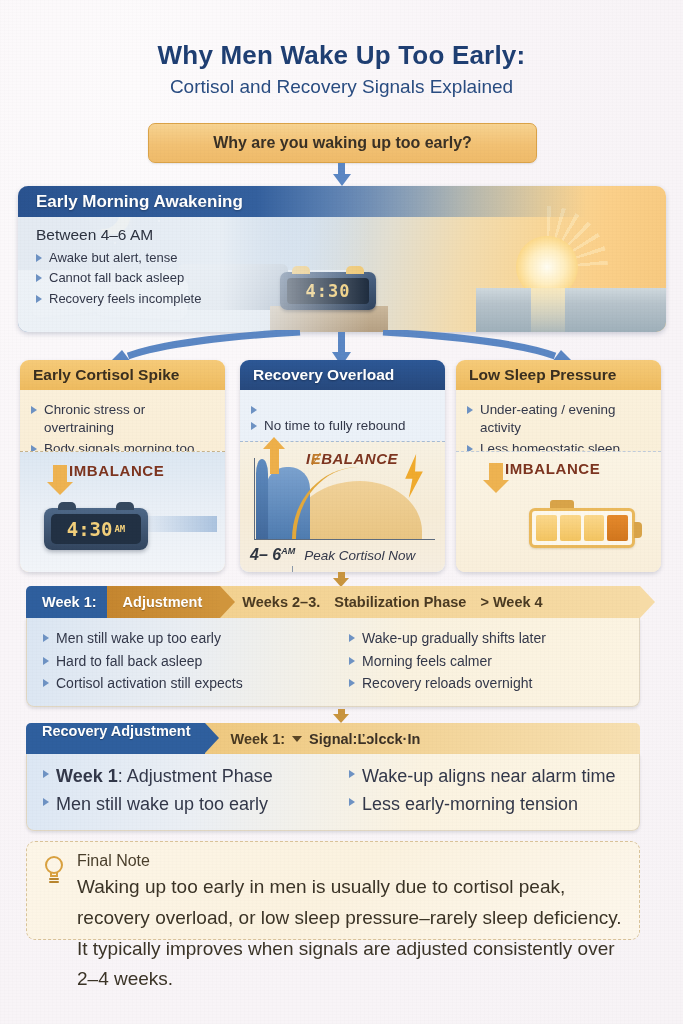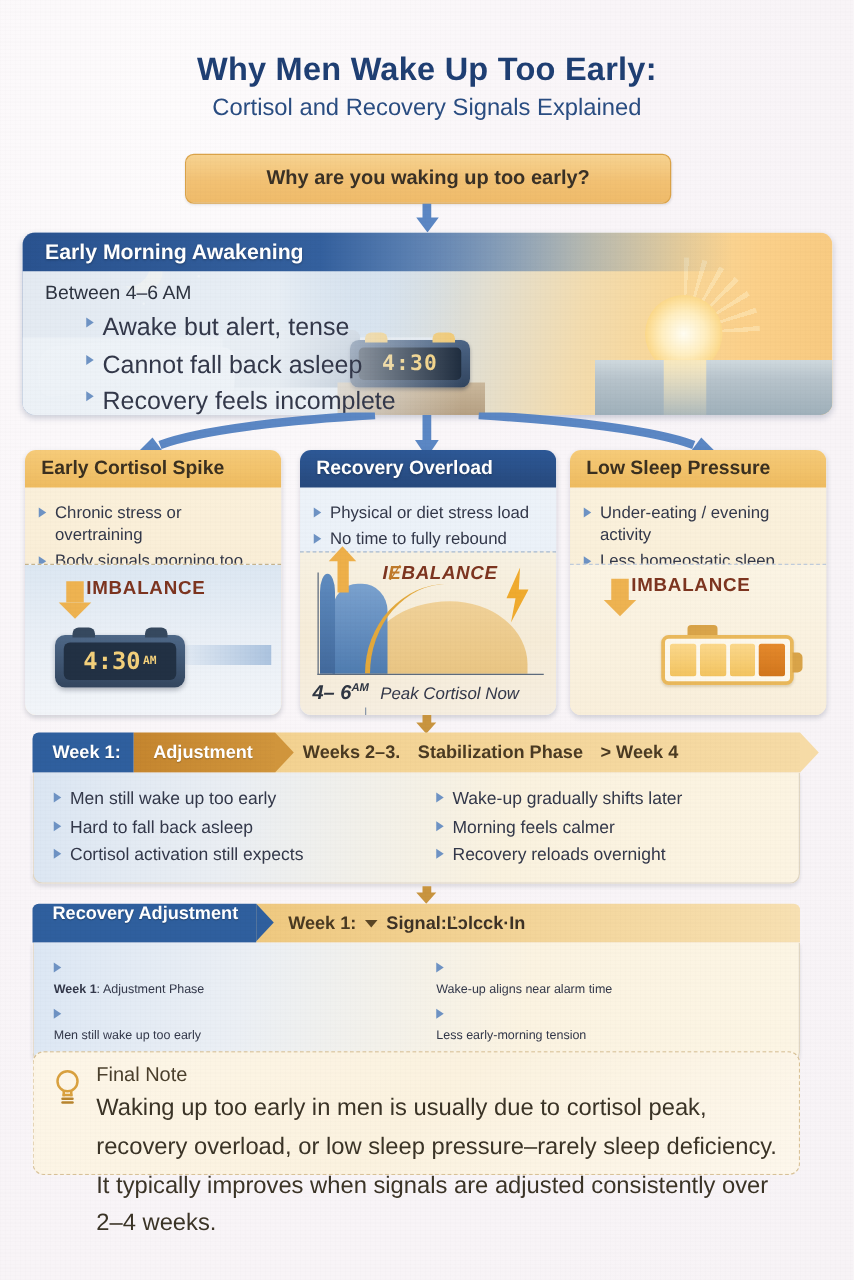--- a/index.html
+++ b/index.html
@@ -144,21 +144,21 @@
   .hero-head{
     position:absolute;left:0;top:0;width:568px;height:31px;
     background:linear-gradient(90deg,#2a5390 0%,#34609e 42%,rgba(60,110,170,.35) 78%,rgba(80,130,180,0) 100%);
     color:#fff;font-size:17px;font-weight:bold;
     display:flex;align-items:center;padding-left:18px;box-sizing:border-box;
     text-shadow:0 1px 2px rgba(0,0,0,.3);
     text-align:center;
   }
   .hero-body{position:absolute;left:18px;top:40px;width:330px;}
   .hero-lead{font-size:15.5px;color:#2d3340;margin-bottom:5px;}
-  .hero-body .bl{font-size:20px;margin-left:33px;}
+  .hero-body .bl{font-size:13px;}
 
   
   .bl{display:flex;align-items:flex-start;gap:7px;line-height:1.33;margin:3px 0;color:#33384a;}
   .bl .tri{
     flex:none;margin-top:5px;width:0;height:0;
     border-top:4px solid transparent;border-bottom:4px solid transparent;
     border-left:6px solid #6e93c4;
   }
 
   
@@ -303,21 +303,21 @@
     align-items:center;gap:7px;padding-left:26px;font-size:14.5px;font-weight:bold;color:#4a3a22;
     border-radius:0 5px 0 0;}
   .chev2-amber .cdown{width:0;height:0;border-left:5px solid transparent;border-right:5px solid transparent;
     border-top:6px solid #5a4626;}
   .glitchy{color:#3d3226;}
   .tl2-body{
     position:relative;background:linear-gradient(100deg,#dce7f4 0%,#ebeff4 28%,#fbf3e1 64%,#fcf5e4 100%);
     border:1px solid #e0d6c2;border-top:none;border-radius:0 0 8px 8px;
     box-shadow:0 2px 3px rgba(70,80,100,.14);display:flex;padding:7px 0 9px 0;
   }
-  .tl2-body .tl-col .bl{font-size:10px;margin:4px 0;flex-direction:column;}
+  .tl2-body .tl-col .bl{font-size:18px;margin:4px 0;}
   .bold-lead{font-weight:bold;}
 
   
   .note{
     position:absolute;left:26px;top:841px;width:614px;height:99px;box-sizing:border-box;
     border:1px dashed #d9c39a;border-radius:9px;
     background:linear-gradient(140deg,#fdf6e8 0%,#fbf2df 50%,#fdf7ec 100%);
     padding:10px 16px 0 50px;
   }
   .bulb{position:absolute;left:16px;top:14px;width:22px;height:28px;}
@@ -433,21 +433,20 @@
     </div>
   </div>
 
   <div class="card c2">
     <div class="card-head head-blue">
       <span>Recovery Overload</span>
     </div>
     <div class="card-body">
       <div class="bl">
         <span class="tri"></span>
-        <span>Physical or diet stress load</span>
       </div>
       <div class="bl">
         <span class="tri"></span>
         <span>No time to fully rebound</span>
       </div>
     </div>
     <div class="c2-art">
       <div class="chart">
         <div class="axis-y"></div>
         <div class="hump-amber"></div>

